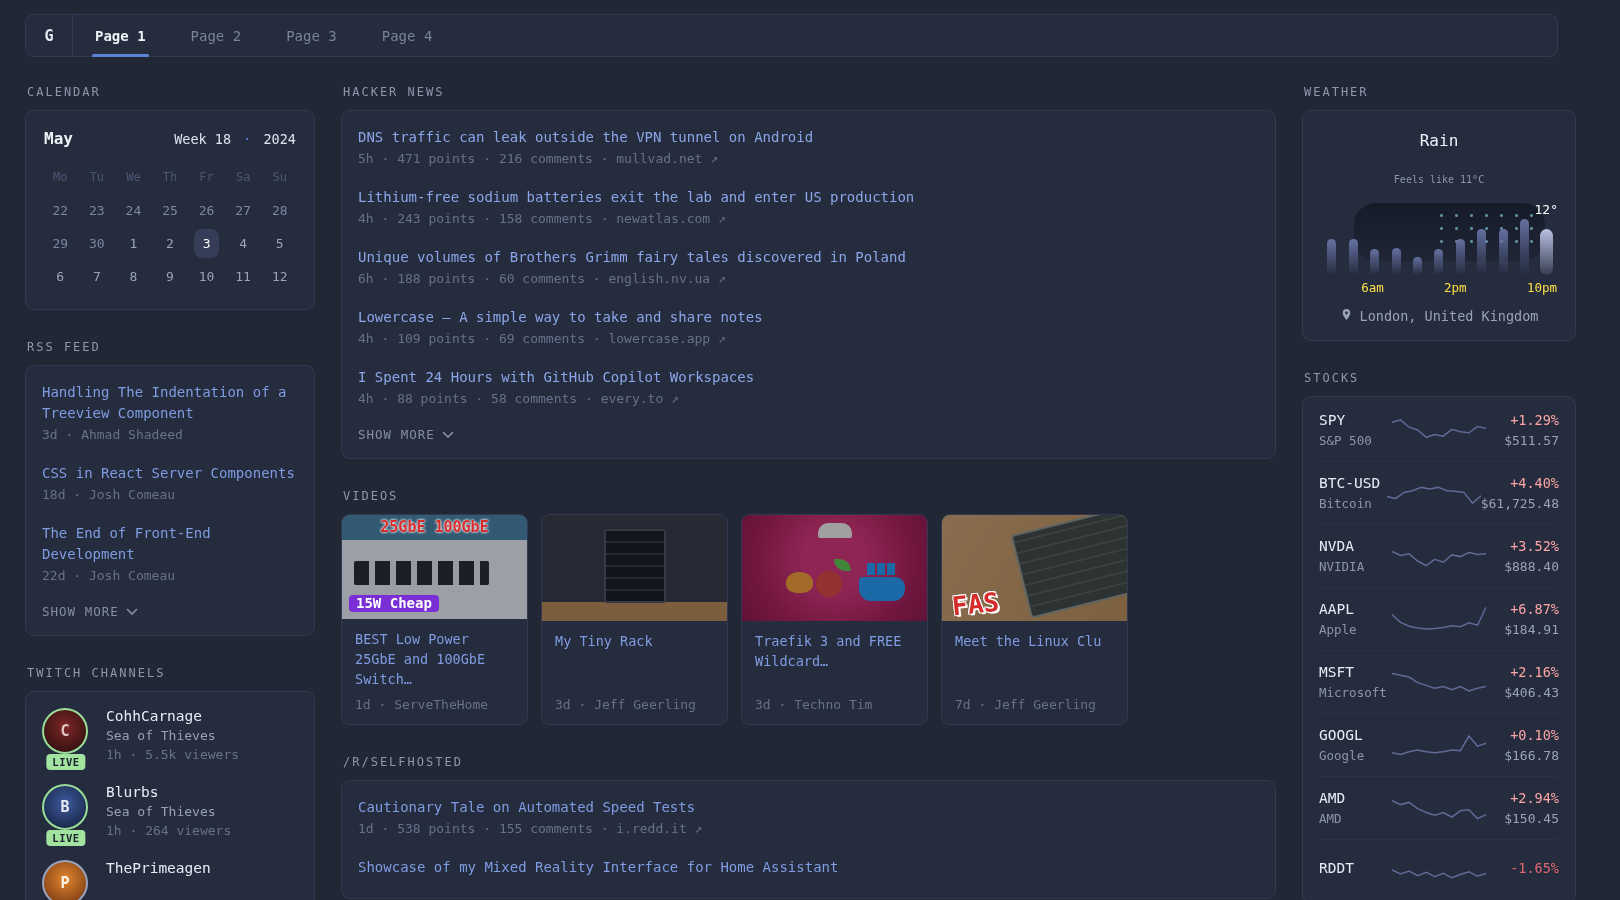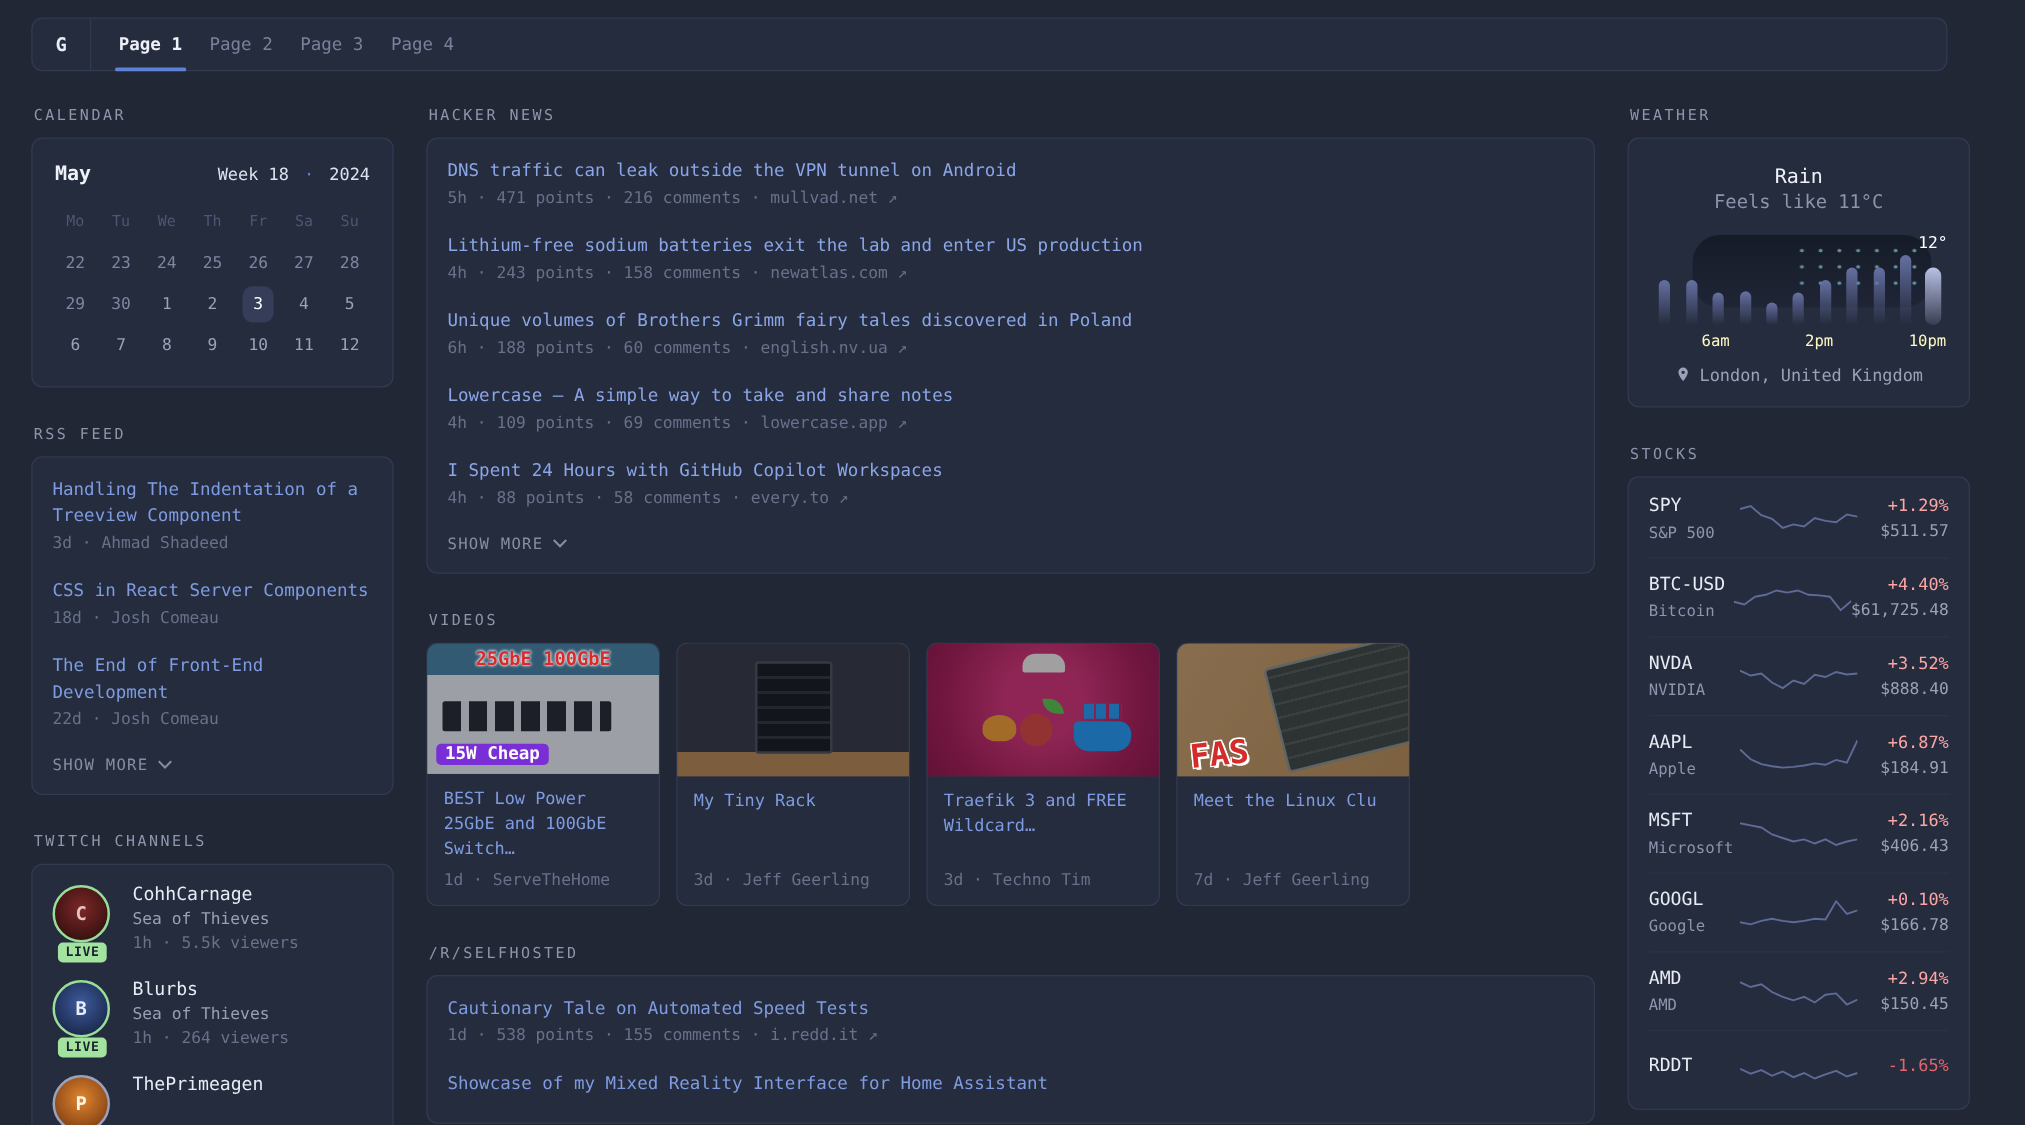--- a/index.html
+++ b/index.html
@@ -9,21 +9,21 @@
     font-family:"DejaVu Sans Mono","Liberation Mono",monospace;
     font-size:14px;
   }
   .page { padding:14px 25px 0 25px; }
 
   
   .topbar { display:flex; align-items:stretch; height:43px; background:#252c3e;
     border:1px solid #323a52; border-radius:9px; width:1533px; }
   .logo { width:47px; display:flex; align-items:center; justify-content:center;
     border-right:1px solid #323a52; font-weight:bold; font-size:15px; color:#e8ecf5; }
-  .tabs { display:flex; gap:22px; padding-left:22px; }
+  .tabs { display:flex; gap:45px; padding-left:22px; }
   .tab { display:flex; align-items:center; color:#79829b; font-size:14px;
     position:relative; cursor:pointer; }
   .tab.active { color:#eef1f8; font-weight:bold; }
   .tab.active::after { content:""; position:absolute; left:-3px; right:-3px; bottom:-1px;
     height:3px; border-radius:3px; background:#5d82d8; }
 
   
   .cols { display:grid; grid-template-columns:290px 935px 274px; column-gap:26px;
     margin-top:28px; align-items:start; }
   .seclabel { font-size:12px; letter-spacing:2px; color:#8e96ac; margin:0 0 11px 2px; }
@@ -107,37 +107,37 @@
   .th4 .chicken { position:absolute; left:44px; bottom:28px; width:27px; height:21px; background:#f09a2d; border-radius:50% 50% 40% 40%; }
   .th5 { background:linear-gradient(120deg,#c79d66,#b58a52); }
   .th5 .board { position:absolute; right:-16px; top:4px; width:124px; height:86px; background:#3e453e;
     border:2px solid #8a8f86; transform:rotate(-14deg); border-radius:4px;
     background-image:repeating-linear-gradient(0deg,transparent 0 9px,#50584f 9px 11px); }
   .th5 .fas { position:absolute; left:10px; bottom:2px; font-weight:bold; font-size:26px; color:#d42b2b;
     text-shadow:2px 2px 0 #fff,-1px -1px 0 #fff,1px -1px 0 #fff,-1px 1px 0 #fff; transform:rotate(-6deg); z-index:1; }
 
   
   .w-cond { text-align:center; font-size:16px; color:#eef1f8; padding-top:4px; }
-  .w-feels { text-align:center; font-size:15px; color:#8d95ac; margin-top:2px; }
+  .w-feels { text-align:center; font-size:10px; color:#8d95ac; margin-top:24px; }
   .wchart { position:relative; height:96px; margin:14px 2px 0 2px; }
   .wrain { position:absolute; left:14%; right:5%; top:4px; height:58px; border-radius:22px;
     background:linear-gradient(180deg,rgba(10,13,22,.55),rgba(10,13,22,.22)); }
   .wdots { position:absolute; left:48%; right:7%; top:10px; height:42px;
     background-image:radial-gradient(rgba(106,160,175,.85) 1.3px,transparent 1.9px);
     background-size:15px 13px; }
   .wbars { position:absolute; left:0; right:0; top:20px; height:56px; display:flex; }
   .wslot { flex:1; display:flex; justify-content:center; align-items:flex-end; position:relative; }
   .wbar { width:9px; border-radius:5px 5px 3px 3px;
     background:linear-gradient(180deg,#6671a3,rgba(102,113,163,0)); }
   .wbar.hl { width:13px; border-radius:7px;
     background:linear-gradient(180deg,#b9c1e4,rgba(185,193,228,.12)); }
   .wpeak { position:absolute; top:-17px; left:50%; transform:translateX(-50%);
     color:#ffffff; font-size:13px; white-space:nowrap; }
   .wlabels { position:absolute; left:0; right:0; bottom:0; display:flex; }
-  .wlabels .wslot { align-items:center; color:#fef9c3; font-size:12.5px; white-space:nowrap; }
+  .wlabels .wslot { align-items:center; color:#fde047; font-size:12.5px; white-space:nowrap; }
   .w-loc { display:flex; align-items:flex-start; justify-content:center; gap:7px;
     margin-top:13px; color:#9aa2b8; font-size:13.5px; }
 
   
   .stocks-card { padding:2px 16px; }
   .stock-row { display:flex; align-items:center; padding:13px 0; cursor:pointer; }
   .stock-row + .stock-row { border-top:1px solid #2b3248; }
   .st-left { width:92px; }
   .st-ticker { color:#e8ecf5; font-size:14.5px; font-weight:normal; }
   .st-name { color:#8d95ac; font-size:12.5px; margin-top:5px; }

